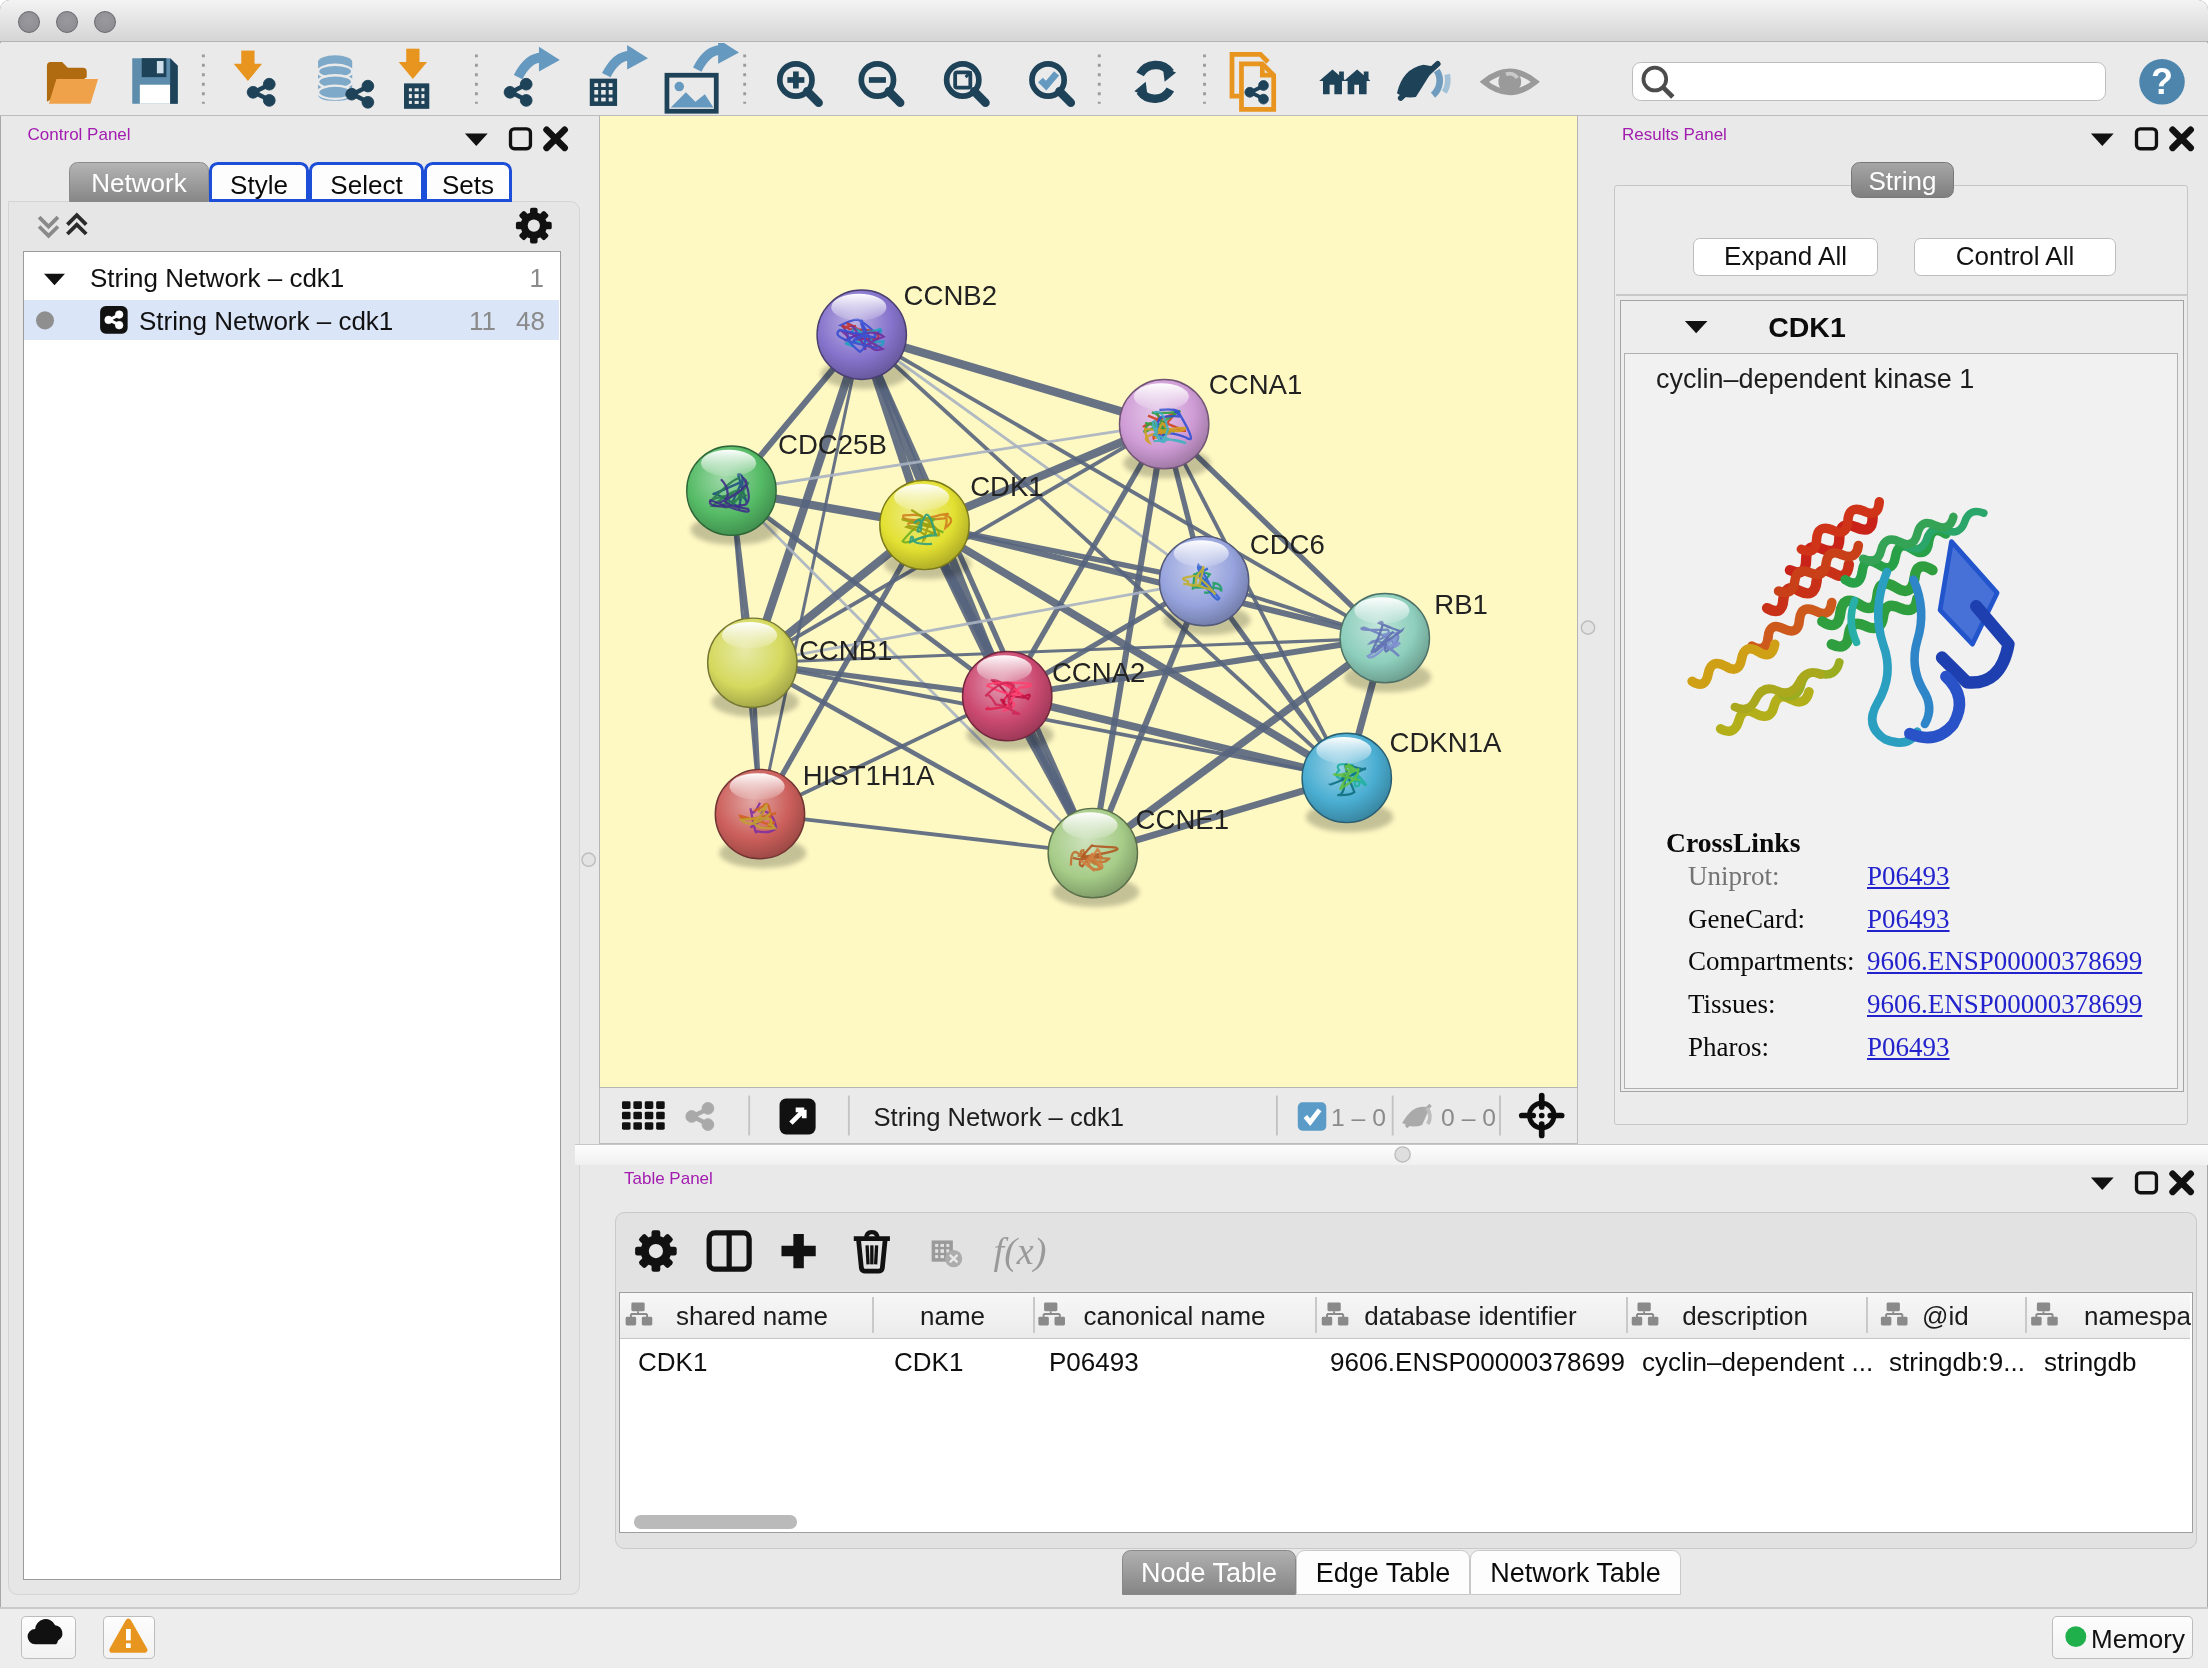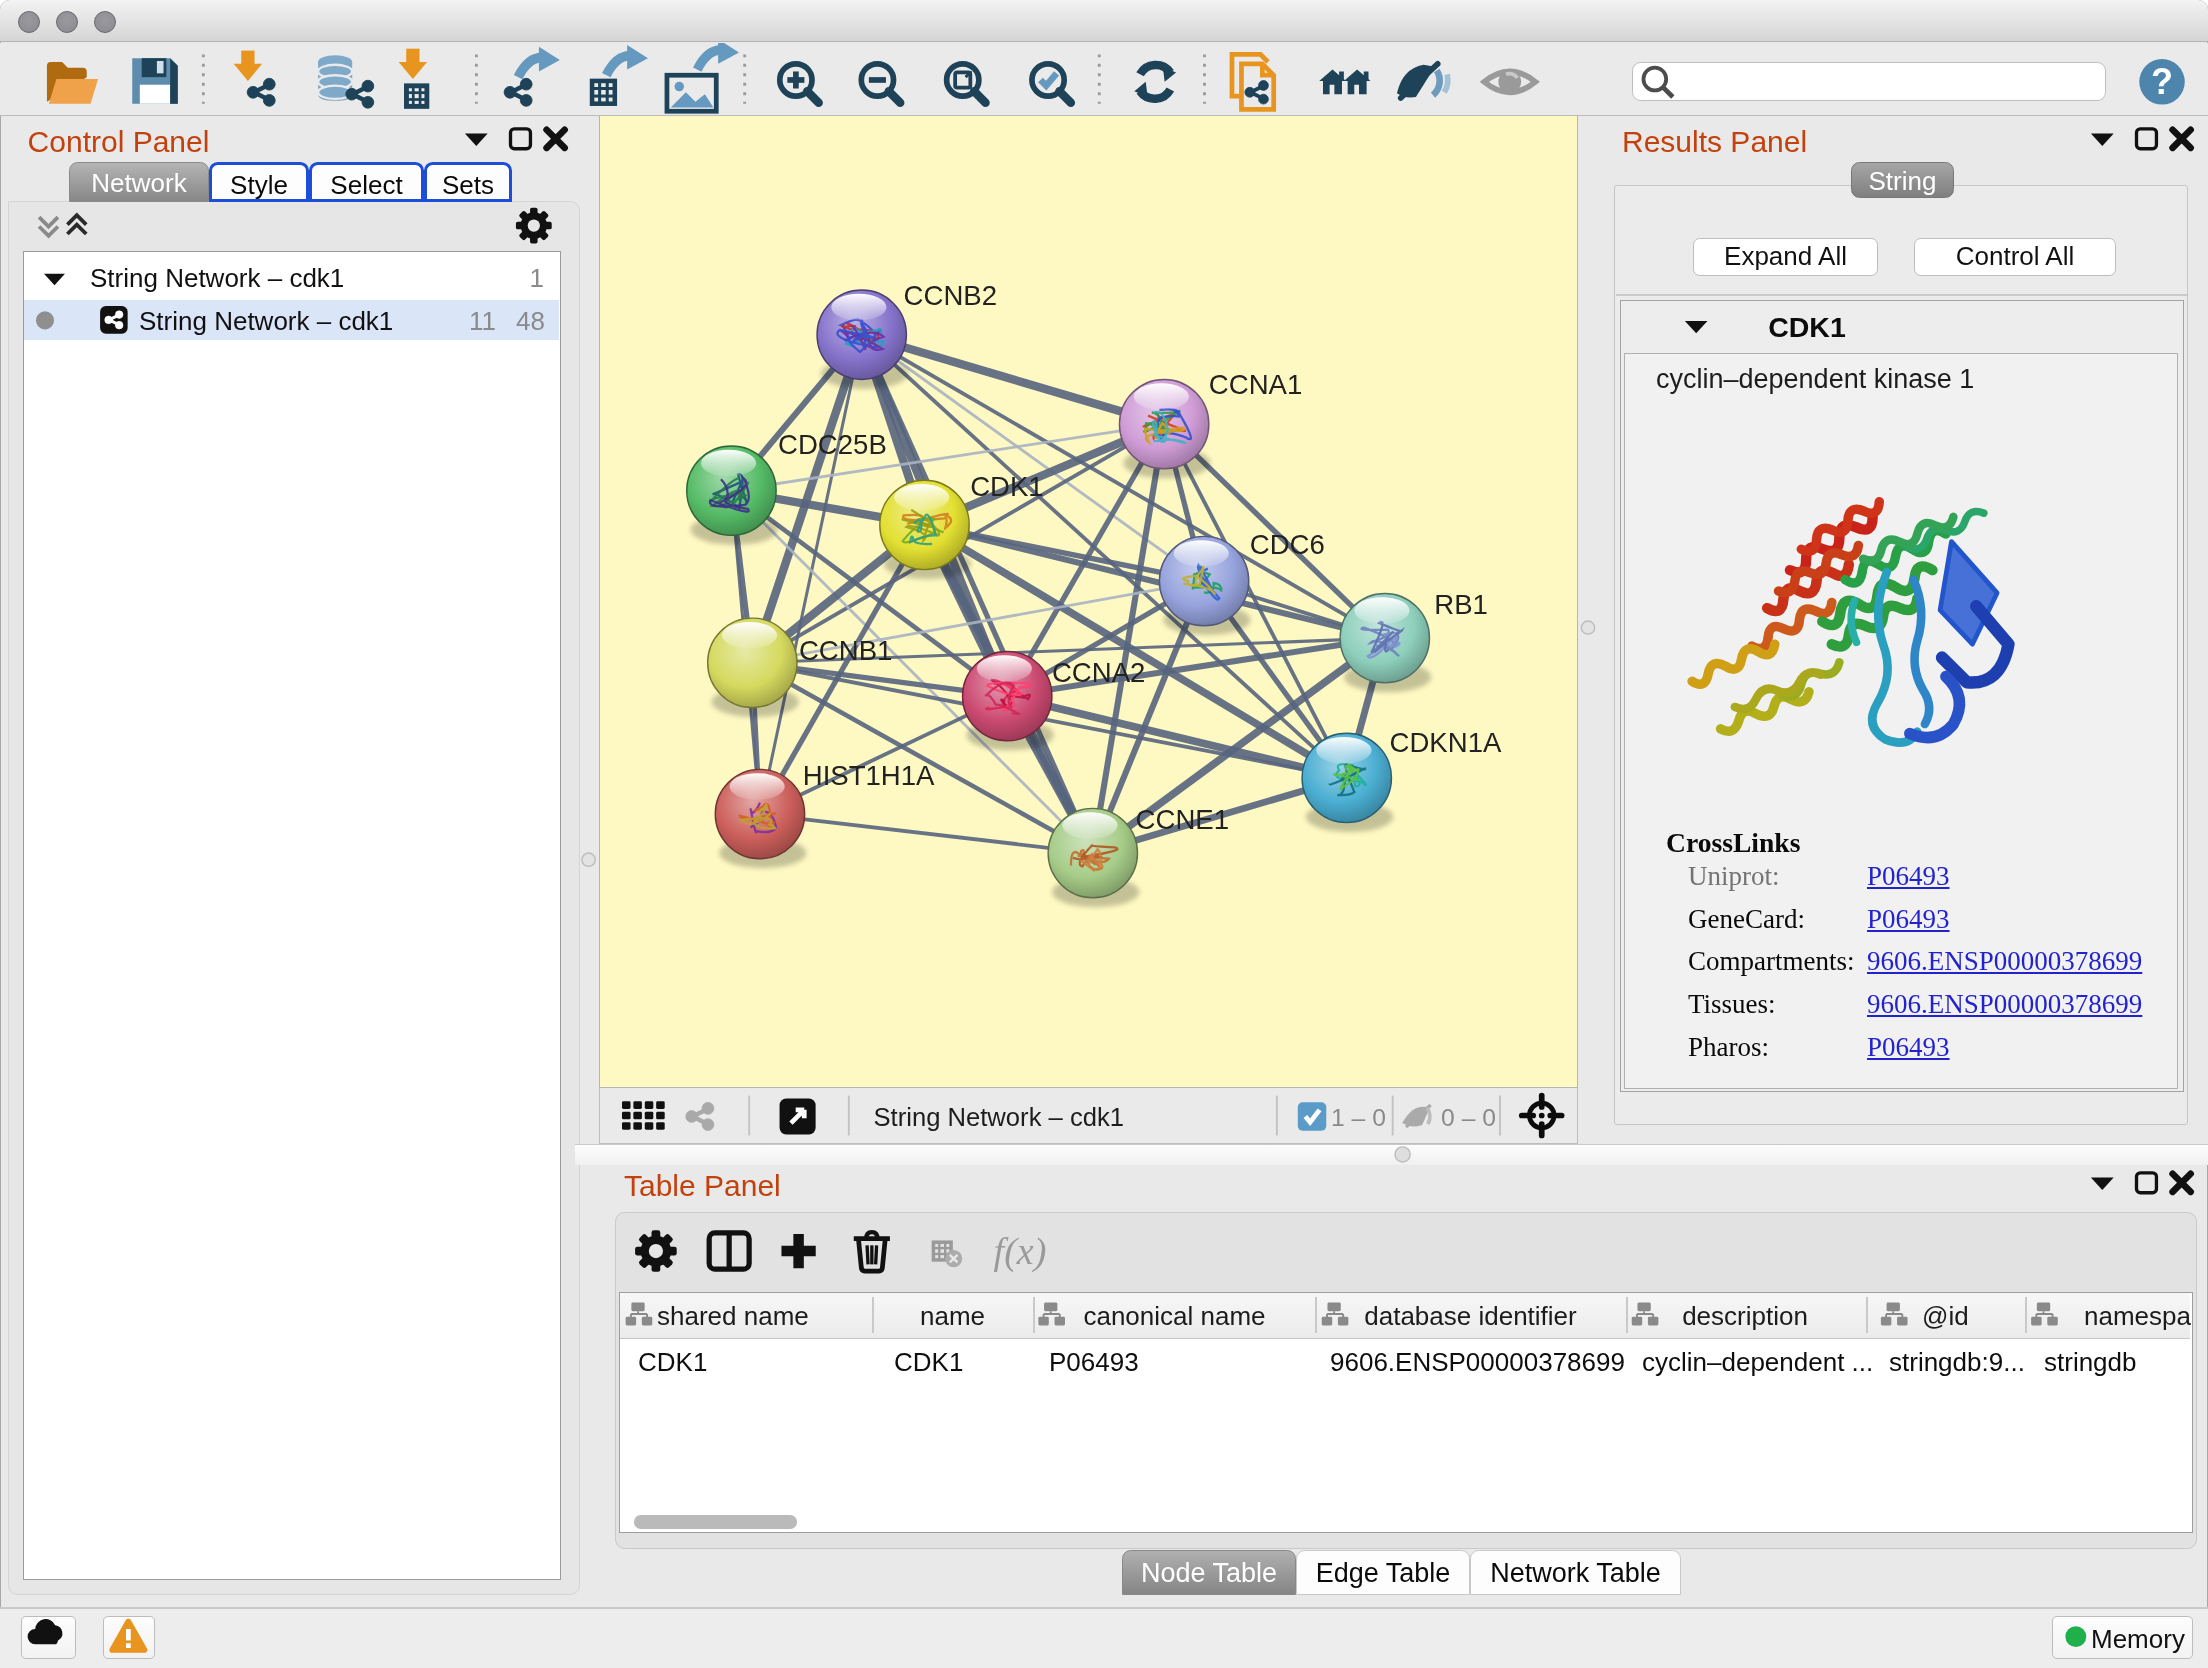--- a/index.html
+++ b/index.html
@@ -2,21 +2,21 @@
 <html style="font-size:15px"><head><meta charset="utf-8"><style>
 *{margin:0;padding:0;box-sizing:border-box}
 html,body{width:2208px;height:1668px;background:#fff;font-family:"Liberation Sans",sans-serif;}
 #win{position:absolute;left:0;top:0;width:2208px;height:1668px;background:#e9e9e9;border-radius:9.5px 9.5px 0 0;box-shadow:inset 0 0 0 1px #a8a8a8;overflow:hidden}
 .abs{position:absolute}
 #titlebar{left:0;top:0;width:2208px;height:42px;background:linear-gradient(#f3f3f3,#d5d5d5);border-bottom:1px solid #b3b3b5;border-radius:9.5px 9.5px 0 0}
 #title{width:100%;text-align:center;top:7.6px;font-size:24px;font-weight:700;color:#3f3f3f;letter-spacing:0.5px}
 .tl{top:10.5px;width:22px;height:22px;border-radius:50%;background:radial-gradient(circle at 50% 40%,#99999e,#8a8a90);border:1.4px solid #68686e}
 #toolbar{left:0;top:43px;width:2208px;height:73px;background:#eaeaea;border-bottom:1px solid #bcbcbc}
 #searchbox{left:1632px;top:62px;width:474px;height:39px;background:#fff;border:1.9px solid #bdbdbd;border-radius:8.6px}
-.ptitle{font-size:30px;color:#c2410c}
+.ptitle{font-size:17px;color:#a21caf}
 .tab{top:162px;height:40px;border-radius:8.6px 8.6px 0 0;font-size:26px;text-align:center;line-height:40px}
 .tab.on{background:linear-gradient(#b4b4b4,#878787);color:#fff;border:1px solid #8a8a8a}
 .tab.off{background:#fdfdfd;color:#0a0a0a;border:3px solid #1d4ed8}
 #cpbody{left:7.6px;top:201px;width:572px;height:1394px;background:#e6e6e6;border:1px solid #d4d4d4;border-radius:0 9.5px 9.5px 9.5px}
 #cpbar{left:7.6px;top:202px;width:572px;height:48px;font-size:26px;color:#1d1d1d}
 #cplist{left:23px;top:251px;width:538px;height:1329px;background:#fff;border:1.9px solid #9b9b9b}
 #row2{left:0px;top:48px;width:535px;height:40px;background:#dbe5f8}
 .gray{color:#8a8a8a}
 #canvas{left:599px;top:116px;width:979px;height:972px;background:#fef9c3;border:1px solid #b5b5b5;border-top:none}
 #cfoot{left:599px;top:1088px;width:979px;height:56px;background:#eaeaea;border:1px solid #bdbdbd;border-top:none}
@@ -607,21 +607,21 @@
       <text x="398" y="55" font-family="Liberation Serif" font-style="italic" font-size="40" fill="#9a9a9a">f(x)</text>
     </svg>
 <div class="abs" id="tbl">
   <div class="abs" id="tblhead"></div>
   <div class="abs hsep" style="left:252px"></div>
   <div class="abs hsep" style="left:413px"></div>
   <div class="abs hsep" style="left:695px"></div>
   <div class="abs hsep" style="left:1006px"></div>
   <div class="abs hsep" style="left:1246px"></div>
   <div class="abs hsep" style="left:1405px"></div>
-  <div class="abs htxt" style="left:37px;width:190px;text-align:left">shared name</div>
+  <div class="abs htxt" style="left:37px;width:190px;text-align:center">shared name</div>
   <div class="abs htxt" style="left:252px;width:161px;text-align:center">name</div>
   <div class="abs htxt" style="left:459px;width:191px;text-align:center">canonical name</div>
   <div class="abs htxt" style="left:708px;width:285px;text-align:center">database identifier</div>
   <div class="abs htxt" style="left:1030px;width:190px;text-align:center">description</div>
   <div class="abs htxt" style="left:1302px;width:46px;text-align:center">@id</div>
   <div class="abs htxt" style="left:1464px">namespace</div>
   <div class="abs rtxt" style="left:18px">CDK1</div>
   <div class="abs rtxt" style="left:274px">CDK1</div>
   <div class="abs rtxt" style="left:429px">P06493</div>
   <div class="abs rtxt" style="left:710px">9606.ENSP00000378699</div>

